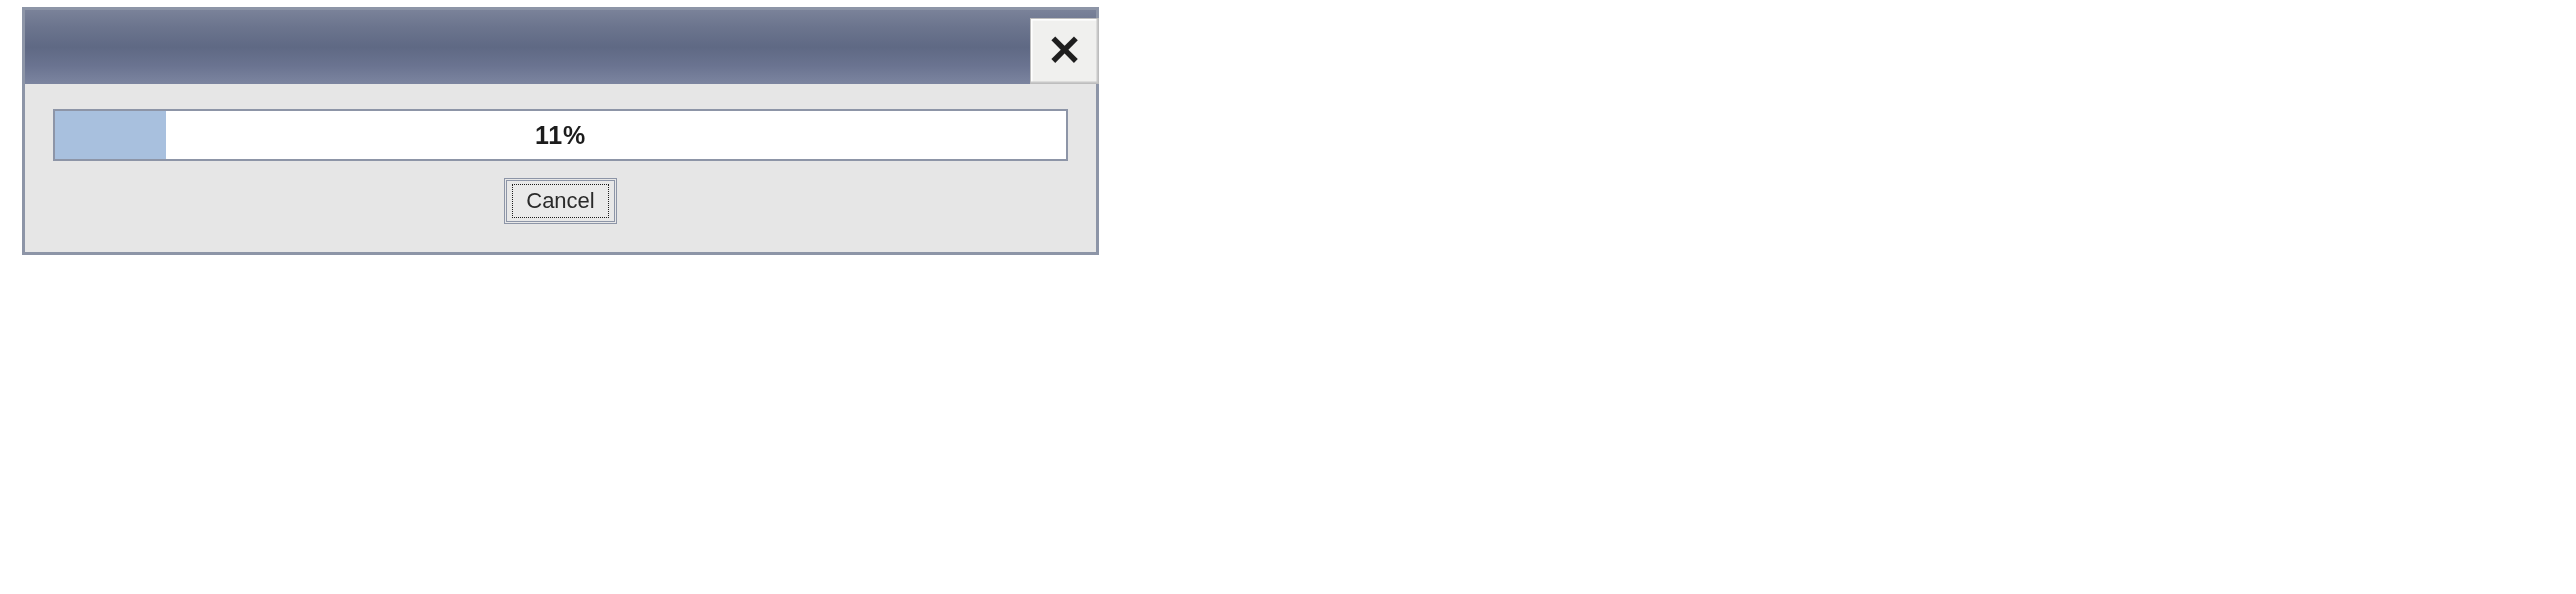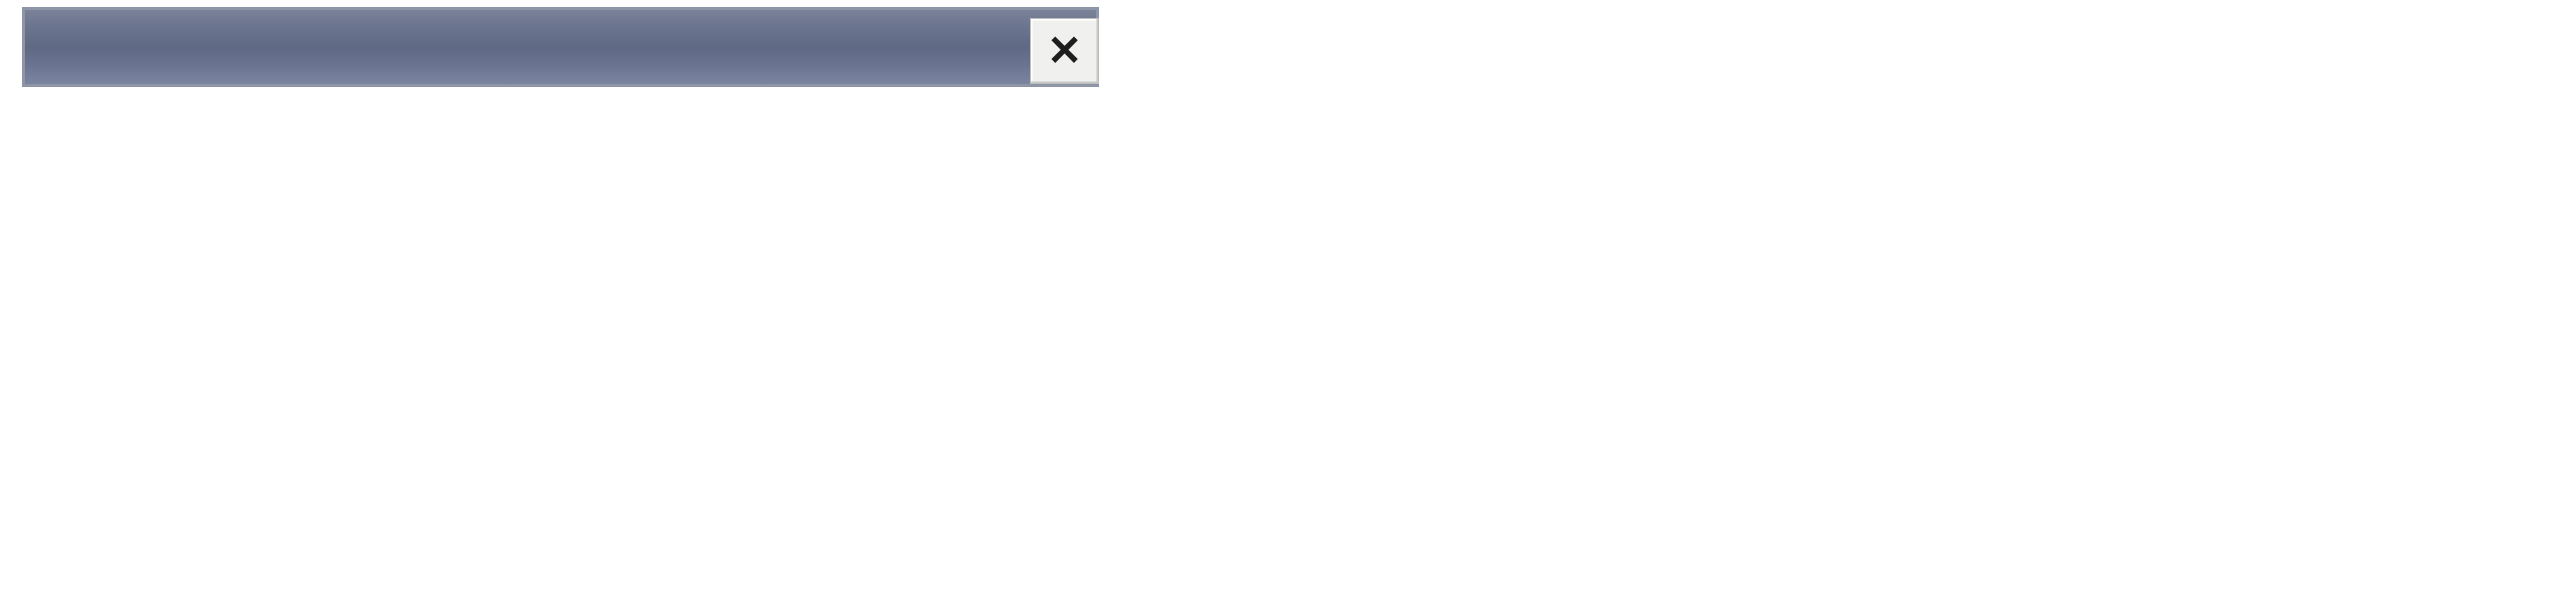--- a/index.html
+++ b/index.html
@@ -123,16 +123,30 @@
 
 <div class="page">
   <div class="dialog">
 
     <div class="titlebar">
       <div class="close-btn">
         <span>✕</span>
       </div>
     </div>
 
+    <div class="client">
+
+      <div class="progress-outer">
+        <div class="progress-fill" style="width:11%"></div>
+        <div class="progress-text">11%</div>
+      </div>
+
+      <div class="button-row">
+        <div class="cancel-btn">
+          <div class="cancel-inner">Cancel</div>
+        </div>
+      </div>
+
+    </div>
 
   </div>
 </div>
 
 
 </body></html>

